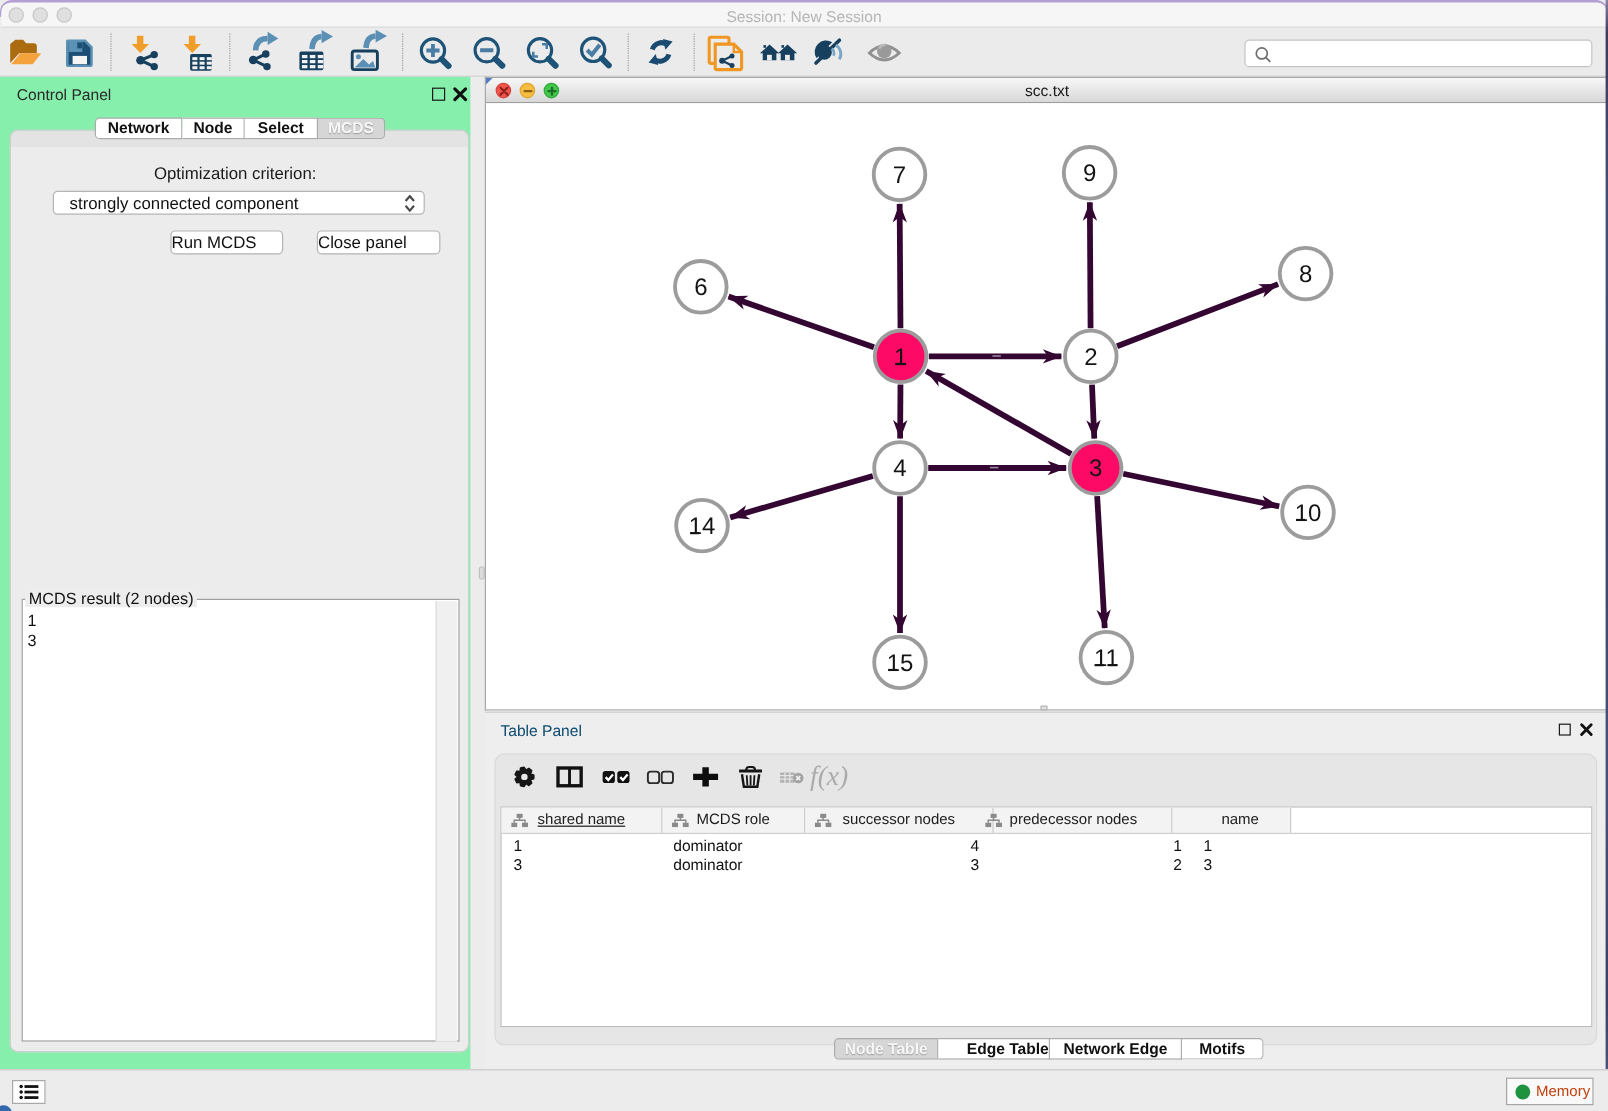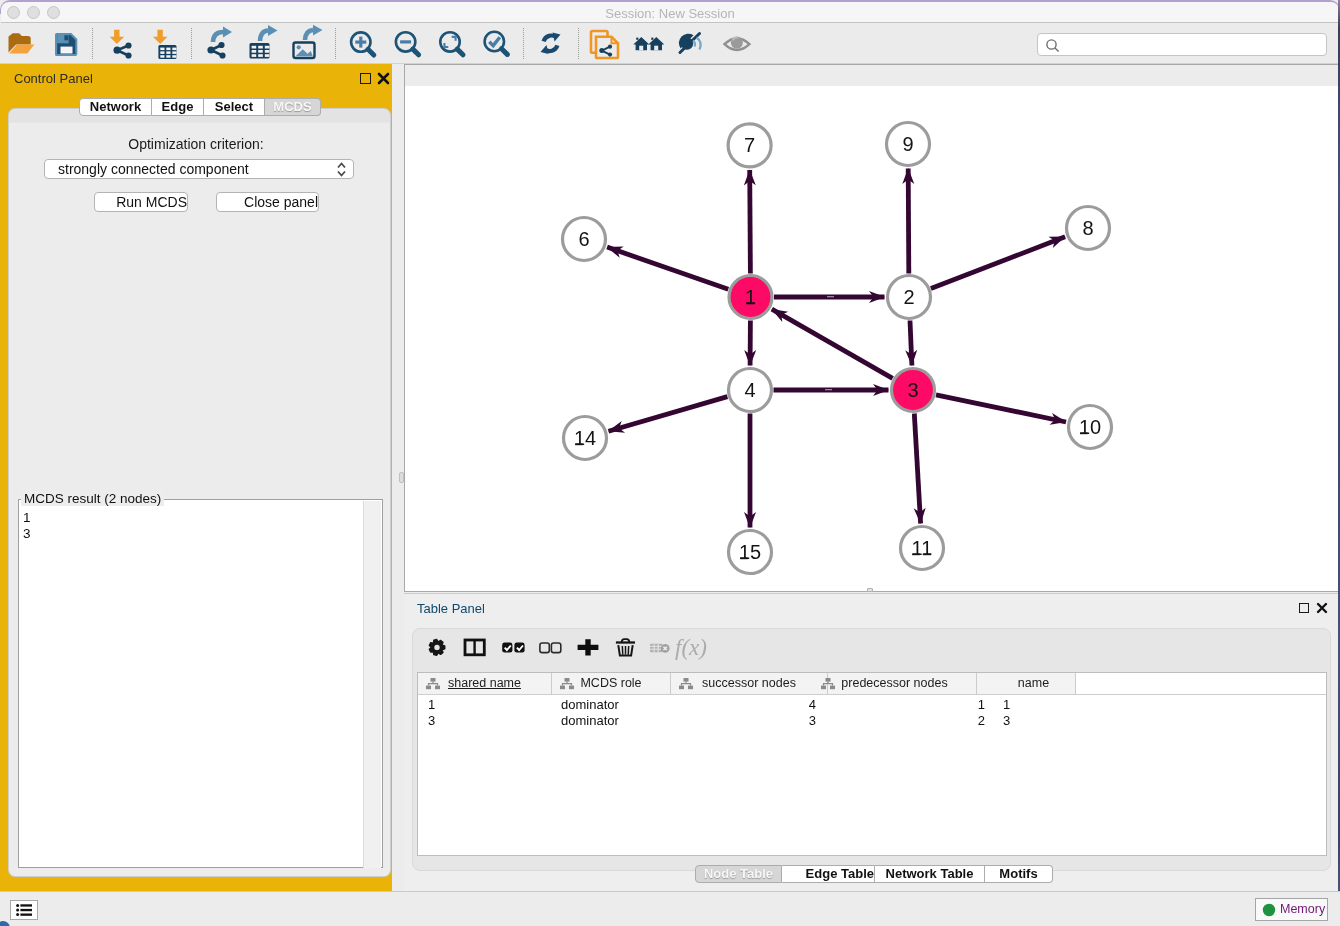--- a/index.html
+++ b/index.html
@@ -7,51 +7,51 @@
 body { font-family:"Liberation Sans", sans-serif; position:relative; }
 .abs { position:absolute; }
 #purpletop { left:0; top:0; width:1340px; height:14px; background:#b3a0d2; border-radius:10px 10px 0 0; }
 #titlebar { left:1px; top:2px; width:1338px; height:21px; background:#f6f6f6; border-bottom:1px solid #c3c3c3; border-radius:8px 8px 0 0; }
 .tl { width:13px; height:13px; border-radius:50%; background:#dfdfdf; border:1px solid #c6c6c6; top:4px; }
 #title { width:100%; top:4px; text-align:center; color:#b5b5b5; font-size:13px; }
 #toolbar { left:0; top:24px; width:1340px; height:40px; background:#ebebeb; border-bottom:1px solid #d2d2d2; }
 .tsep { top:4px; width:0; height:31px; border-left:1px dotted #9d9d9d; }
 #search { left:1037px; top:9px; width:290px; height:23px; background:#fff; border:1px solid #c4c4c4; border-radius:4px; }
 
-#cp { left:0; top:64px; width:392px; height:827px; background:#eab308; }
+#cp { left:0; top:64px; width:392px; height:827px; background:#86efac; }
 #cp-title { left:14px; top:7px; font-size:13px; color:#2b2b2b; }
 .seg { height:18px; font-size:13px; font-weight:bold; color:#111; background:#fff; border:1px solid #acacac; border-left:none; text-align:center; line-height:16px; float:left; }
 .seg.first { border-left:1px solid #acacac; border-radius:4px 0 0 4px; }
 .seg.last { border-radius:0 4px 4px 0; }
 .seg.sel { background:#d6d6d6; color:#f7f7f7; text-shadow:0 1px 1px #9a9a9a; }
 #cp-box { left:8px; top:44px; width:383px; height:769px; border:1px solid #cfcfcf; border-radius:7px; background:linear-gradient(#e3e3e3 0,#e3e3e3 13px,#ececec 14px); }
 #optlabel { left:0; top:72px; width:392px; text-align:center; font-size:14px; color:#1a1a1a; }
 #combo { left:44px; top:95px; width:310px; height:20px; background:#fff; border:1px solid #b4b4b4; border-radius:4px; font-size:14px; color:#111; line-height:18px; padding-left:13px; }
-.btn { height:20px; background:#fff; border:1px solid #b4b4b4; border-radius:4px; font-size:14px; color:#111; text-align:right; line-height:18px; top:128px; }
+.btn { height:20px; background:#fff; border:1px solid #b4b4b4; border-radius:4px; font-size:14px; color:#111; text-align:left; line-height:18px; top:128px;margin-left:48px; }
 #fieldset { left:18px; top:435px; width:365px; height:369px; border:1px solid #9f9f9f; background:#fff; }
 #legend { left:21px; top:427px; background:#ededed; padding:0 3px; font-size:13.5px; color:#111; }
 #mcds-scroll { right:1px; top:1px; width:18px; height:367px; background:#f0f0f0; border-left:1px solid #dcdcdc; }
 
 #netwin { left:404px; top:64px; width:936px; height:528px; border:1px solid #a8a8a8; border-right:none; }
 #nettitle { left:0; top:0; width:100%; height:21px; background:linear-gradient(#f7f7f7,#d8d8d8); border-bottom:1px solid #9e9e9e; }
 #netcanvas { left:0; top:21px; width:935px; height:505px; background:#fff; }
 .mac { width:13px; height:13px; border-radius:50%; top:4px; }
 
 #tp { left:404px; top:593px; width:936px; height:298px; background:#eeeeee; border-top:1px solid #cccccc; }
 #tp-title { left:13px; top:7px; font-size:13px; color:#0c4a6e; }
 #tcard { left:8px; top:34px; width:919px; height:243px; background:#e6e6e6; border:1px solid #d9d9d9; border-radius:8px; }
 #ttable { left:4px; top:43px; width:910px; height:184px; background:#fff; border:1px solid #bdbdbd; }
 #thead { left:0; top:0; width:658px; height:21px; background:#f3f3f3; }
 #theadline { left:0; top:21px; width:908px; height:0; border-top:1px solid #cecece; }
 .hcell { top:0; height:21px; border-right:1px solid #cccccc; font-size:12.5px; color:#1c1c1c; text-align:center; line-height:21px; }
 .trow { font-size:13px; color:#111; height:16px; }
 .tabbar2 { top:271px; }
 
 #status { left:0; top:891px; width:1340px; height:35px; background:#ececec; border-top:1px solid #c9c9c9; }
-#memory { left:1255px; top:6px; width:73px; height:23px; background:#f9f9f9; border:1px solid #a5a5a5; font-size:12.5px; color:#701a75; line-height:21px; }
+#memory { left:1255px; top:6px; width:73px; height:23px; background:#f9f9f9; border:1px solid #a5a5a5; font-size:12.5px; color:#c2410c; line-height:21px; }
 #listbtn { left:10px; top:8px; width:28px; height:20px; background:#fdfdfd; border:1px solid #a8a8a8; }
 svg { display:block; }
 .tree { position:absolute; left:8px; top:5px; }
 </style>
 </head>
 <body>
 <div id="purpletop" class="abs"></div>
 <div id="titlebar" class="abs">
   <div class="tl abs" style="left:6px;"></div>
   <div class="tl abs" style="left:26px;"></div>
@@ -199,21 +199,21 @@
 
 <div id="cp" class="abs">
   <div id="cp-title" class="abs">Control Panel</div>
   <div class="abs" style="left:360px;top:9px;width:11px;height:11px;border:1.5px solid #1a1a1a;"></div>
   <svg class="abs" style="left:377px;top:8px;" width="13" height="13" viewBox="0 0 13 13">
     <path d="M2 2 L11 11 M11 2 L2 11" stroke="#111" stroke-width="2.6" stroke-linecap="round"></path>
   </svg>
   <div id="cp-box" class="abs"></div>
   <div class="abs" style="left:79px;top:34px;">
     <div class="seg first" style="width:73px;">Network</div>
-    <div class="seg" style="width:52px;">Edge</div>
+    <div class="seg" style="width:52px;">Node</div>
     <div class="seg" style="width:61px;text-align:center;">Select</div>
     <div class="seg last sel" style="width:56px;">MCDS</div>
   </div>
   <div id="combo" class="abs">strongly connected component
     <svg width="11" height="15" style="position:absolute;right:6px;top:2px;" viewBox="0 0 11 15">
       <path d="M2 5.5 L5.5 1.5 L9 5.5" fill="none" stroke="#4a4a4a" stroke-width="1.8"></path>
       <path d="M2 9.5 L5.5 13.5 L9 9.5" fill="none" stroke="#4a4a4a" stroke-width="1.8"></path>
     </svg>
   </div>
   <div id="optlabel" class="abs">Optimization criterion:</div>
@@ -222,20 +222,38 @@
   <div id="fieldset" class="abs">
     <div id="mcds-scroll" class="abs"></div>
     <div class="abs" style="left:4px;top:10px;font-size:13.5px;color:#111;line-height:15.5px;">1<br>3</div>
   </div>
   <div id="legend" class="abs">MCDS result (2 nodes)</div>
 </div>
 
 <div class="abs" id="splitter-v" style="left:399px;top:472px;width:5px;height:11px;background:#dcdcdc;border:1px solid #c0c0c0;border-radius:2px;"></div>
 
 <div id="netwin" class="abs">
+  <div id="nettitle" class="abs">
+    <svg class="abs" style="left:0;top:0;" width="6" height="6" viewBox="0 0 6 6">
+        <path d="M0 0 L5.5 0 L0 5.5 Z" fill="#4f7fc2"></path>
+      </svg>
+    <div class="mac abs" style="left:8px;background:#f0544c;border:1px solid #d8443d;"></div>
+    <div class="mac abs" style="left:28px;background:#f6bd40;border:1px solid #dfa42f;"></div>
+    <div class="mac abs" style="left:48px;background:#43c64d;border:1px solid #2fa93a;"></div>
+    <svg class="abs" style="left:11px;top:7px;" width="8" height="8" viewBox="0 0 8 8">
+        <path d="M1 1 L7 7 M7 1 L1 7" stroke="#8e1f17" stroke-width="1.8" stroke-linecap="round"></path>
+      </svg>
+    <svg class="abs" style="left:31px;top:7px;" width="8" height="8" viewBox="0 0 8 8">
+        <path d="M1 4 L7 4" stroke="#8a6013" stroke-width="1.9" stroke-linecap="round"></path>
+      </svg>
+    <svg class="abs" style="left:51px;top:7px;" width="8" height="8" viewBox="0 0 8 8">
+        <path d="M1 4 L7 4 M4 1 L4 7" stroke="#1c6e22" stroke-width="1.9" stroke-linecap="round"></path>
+      </svg>
+    <div class="abs" style="left:0;top:3px;width:100%;text-align:center;font-size:13px;color:#1c1c1c;">scc.txt</div>
+  </div>
   <div id="netcanvas" class="abs">
     <svg width="935" height="505" viewBox="0 0 935 505">
       <defs>
         <marker id="arr" viewBox="0 0 17 13" refX="16" refY="6.5" markerWidth="17" markerHeight="13" orient="auto" markerUnits="userSpaceOnUse">
           <path d="M0.5 0.5 L16.5 6.5 L0.5 12.5 L5 6.5 Z" fill="#340733"></path>
         </marker>
       </defs>
       <g stroke="#340733" stroke-width="4.8" marker-end="url(#arr)">
         <line x1="345.4" y1="187.5" x2="344.7" y2="83.9"></line>
         <line x1="323.3" y1="203.3" x2="202.1" y2="161.1"></line>
@@ -388,21 +406,21 @@
     <div class="trow abs" style="left:10px;top:40px;">3</div>
     <div class="trow abs" style="left:143px;top:40px;">dominator</div>
     <div class="trow abs" style="left:253px;top:40px;width:145px;text-align:right;">3</div>
     <div class="trow abs" style="left:410px;top:40px;width:157px;text-align:right;">2</div>
     <div class="trow abs" style="left:585px;top:40px;">3</div>
   </div>
   </div>
   <div class="abs tabbar2" style="left:291px;">
     <div class="seg first sel" style="width:87px;">Node Table</div>
     <div class="seg" style="width:93px;text-align:right;">Edge Table</div>
-    <div class="seg" style="width:110px;">Network Table</div>
+    <div class="seg" style="width:110px;">Network Edge</div>
     <div class="seg last" style="width:68px;">Motifs</div>
   </div>
 </div>
 
 <div id="rightstrip" class="abs" style="left:1338px;top:0;width:2px;height:926px;background:linear-gradient(#8a81a5 0%,#3e3a5a 3%,#43507a 20%,#3a4668 45%,#46517a 70%,#3a4165 90%,#515c83 100%);"></div>
 <div id="status" class="abs">
   <div id="listbtn" class="abs">
     <svg width="18" height="14" style="position:absolute;left:5px;top:2px;" viewBox="0 0 18 14">
       <g fill="#111">
         <circle cx="1.6" cy="2.4" r="1.5"></circle>

